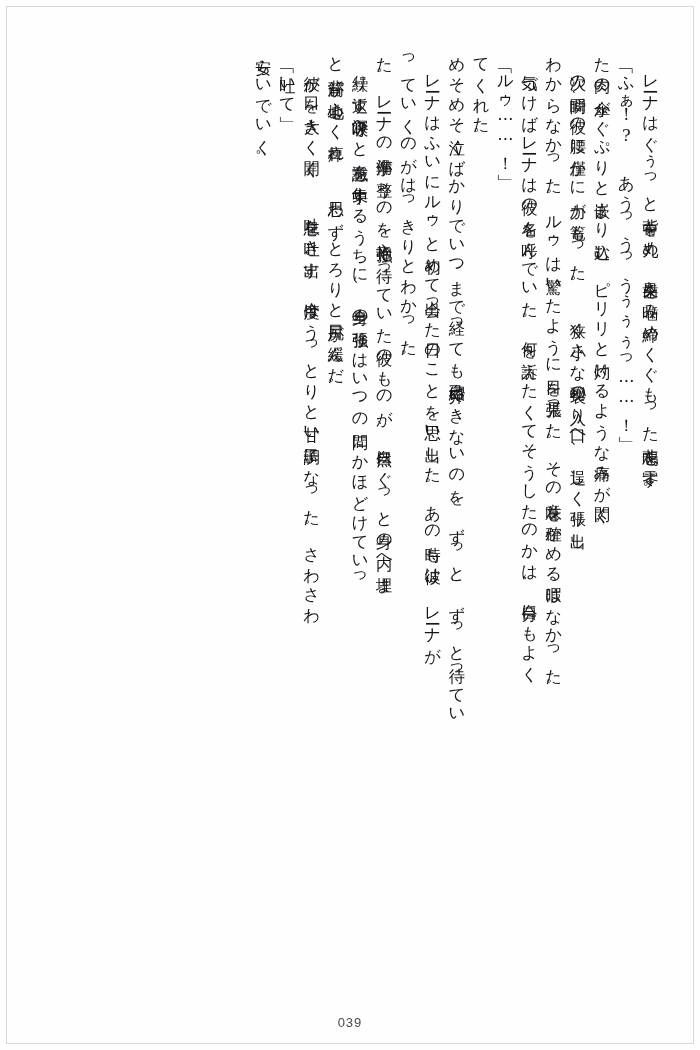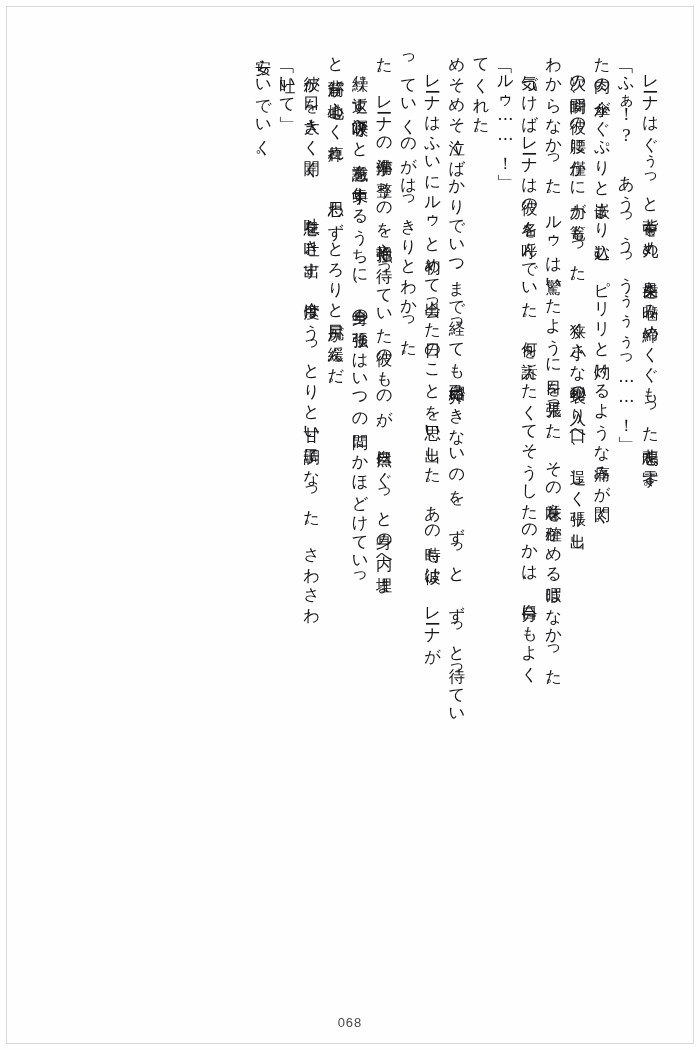--- a/index.html
+++ b/index.html
@@ -102,14 +102,14 @@
       <div class="tcol">てくれた。</div>
       <div class="tcol indent">「ルゥ……！」</div>
       <div class="tcol indent">気づけばレーナは彼の名を呼んでいた。何を訴えたくてそうしたのかは、自分にもよく</div>
       <div class="tcol">わからなかった。ルゥは驚いたように目を見張った。その意味を確かめる暇はなかった。</div>
       <div class="tcol indent">次の瞬間、彼の腰に僅かに力が篭もった。　狭く小さな秘裂の入り口へ、逞しく張り出し</div>
       <div class="tcol">た肉の傘がぐぷりと嵌まり込む。ピリリと灼けるような痛みが閃く。</div>
       <div class="tcol indent">「ふぁ!?　あうっうっうぅぅぅっ……！」</div>
       <div class="tcol indent">レーナはぐぅっと背中を丸め、奥歯を噛み締めくぐもった悲鳴を零す。</div>
     </div>
 
-  <div id="page-number">068</div>
+  <div id="page-number">039</div>
 </div>
 
 </body></html>

